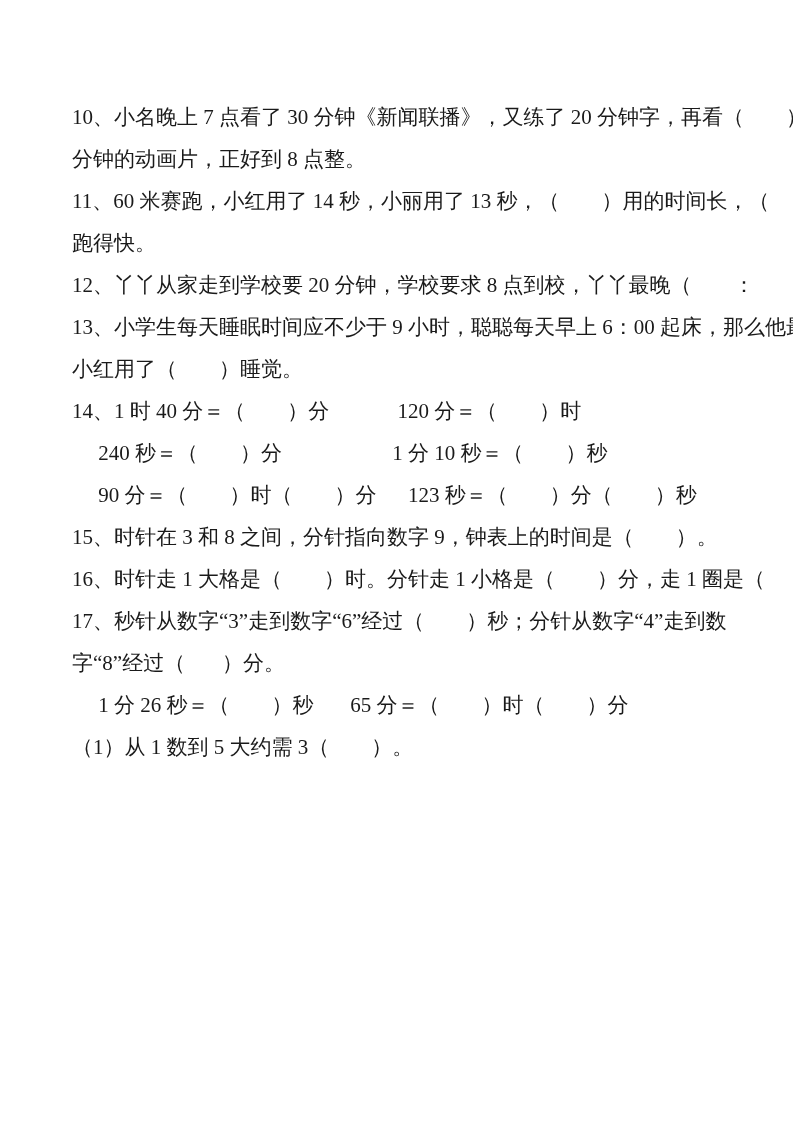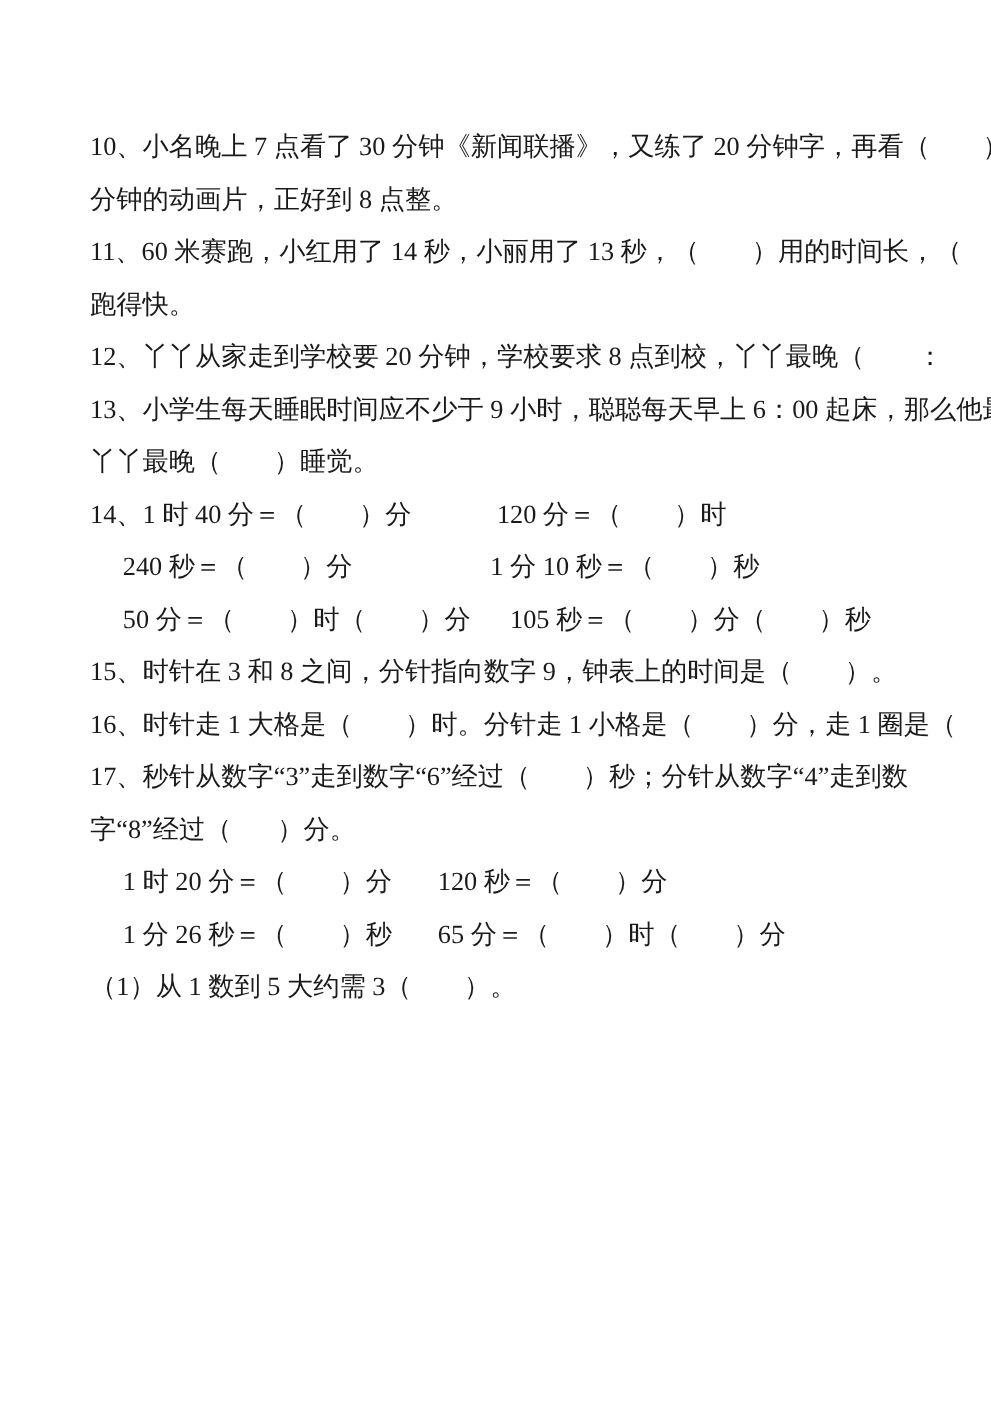--- a/index.html
+++ b/index.html
@@ -30,24 +30,23 @@
 </head>
 <body>
 
 <div class="page">
   <div class="line">10、小名晚上 7 点看了 30 分钟《新闻联播》，又练了 20 分钟字，再看（        ）</div>
   <div class="line">分钟的动画片，正好到 8 点整。</div>
   <div class="line">11、60 米赛跑，小红用了 14 秒，小丽用了 13 秒，（        ）用的时间长，（        ）</div>
   <div class="line">跑得快。</div>
   <div class="line">12、丫丫从家走到学校要 20 分钟，学校要求 8 点到校，丫丫最晚（        ：         ）</div>
   <div class="line">13、小学生每天睡眠时间应不少于 9 小时，聪聪每天早上 6：00 起床，那么他最</div>
-  <div class="line">丫丫最晚（        ）睡觉。</div>
+  <div class="line">小红用了（        ）睡觉。</div>
   <div class="line">14、1 时 40 分＝（        ）分             120 分＝（        ）时</div>
   <div class="line">     240 秒＝（        ）分                     1 分 10 秒＝（        ）秒</div>
-  <div class="line">     50 分＝（        ）时（        ）分      105 秒＝（        ）分（        ）秒</div>
+  <div class="line">     90 分＝（        ）时（        ）分      123 秒＝（        ）分（        ）秒</div>
   <div class="line">15、时针在 3 和 8 之间，分针指向数字 9，钟表上的时间是（        ）。</div>
   <div class="line">16、时针走 1 大格是（        ）时。分针走 1 小格是（        ）分，走 1 圈是（        ）</div>
   <div class="line">17、秒针从数字“3”走到数字“6”经过（        ）秒；分针从数字“4”走到数</div>
   <div class="line">字“8”经过（       ）分。</div>
-  <div class="line">     1 时 20 分＝（        ）分       120 秒＝（        ）分</div>
   <div class="line">     1 分 26 秒＝（        ）秒       65 分＝（        ）时（        ）分</div>
   <div class="line">（1）从 1 数到 5 大约需 3（        ）。</div>
 </div>
 
 </body></html>

